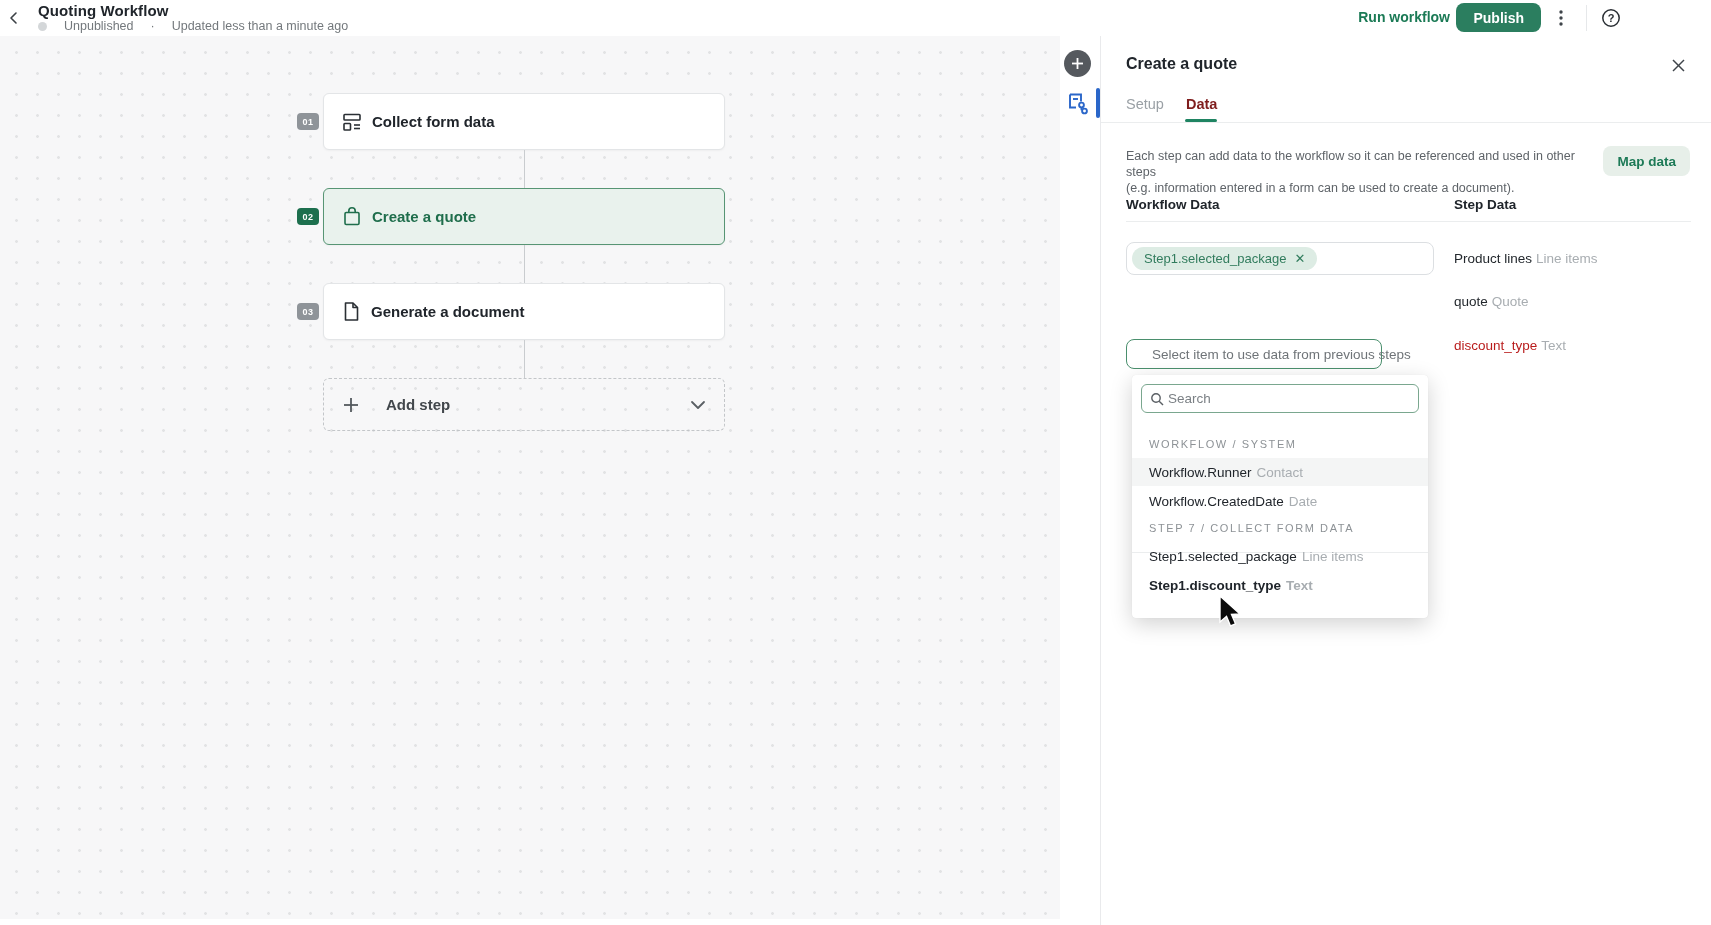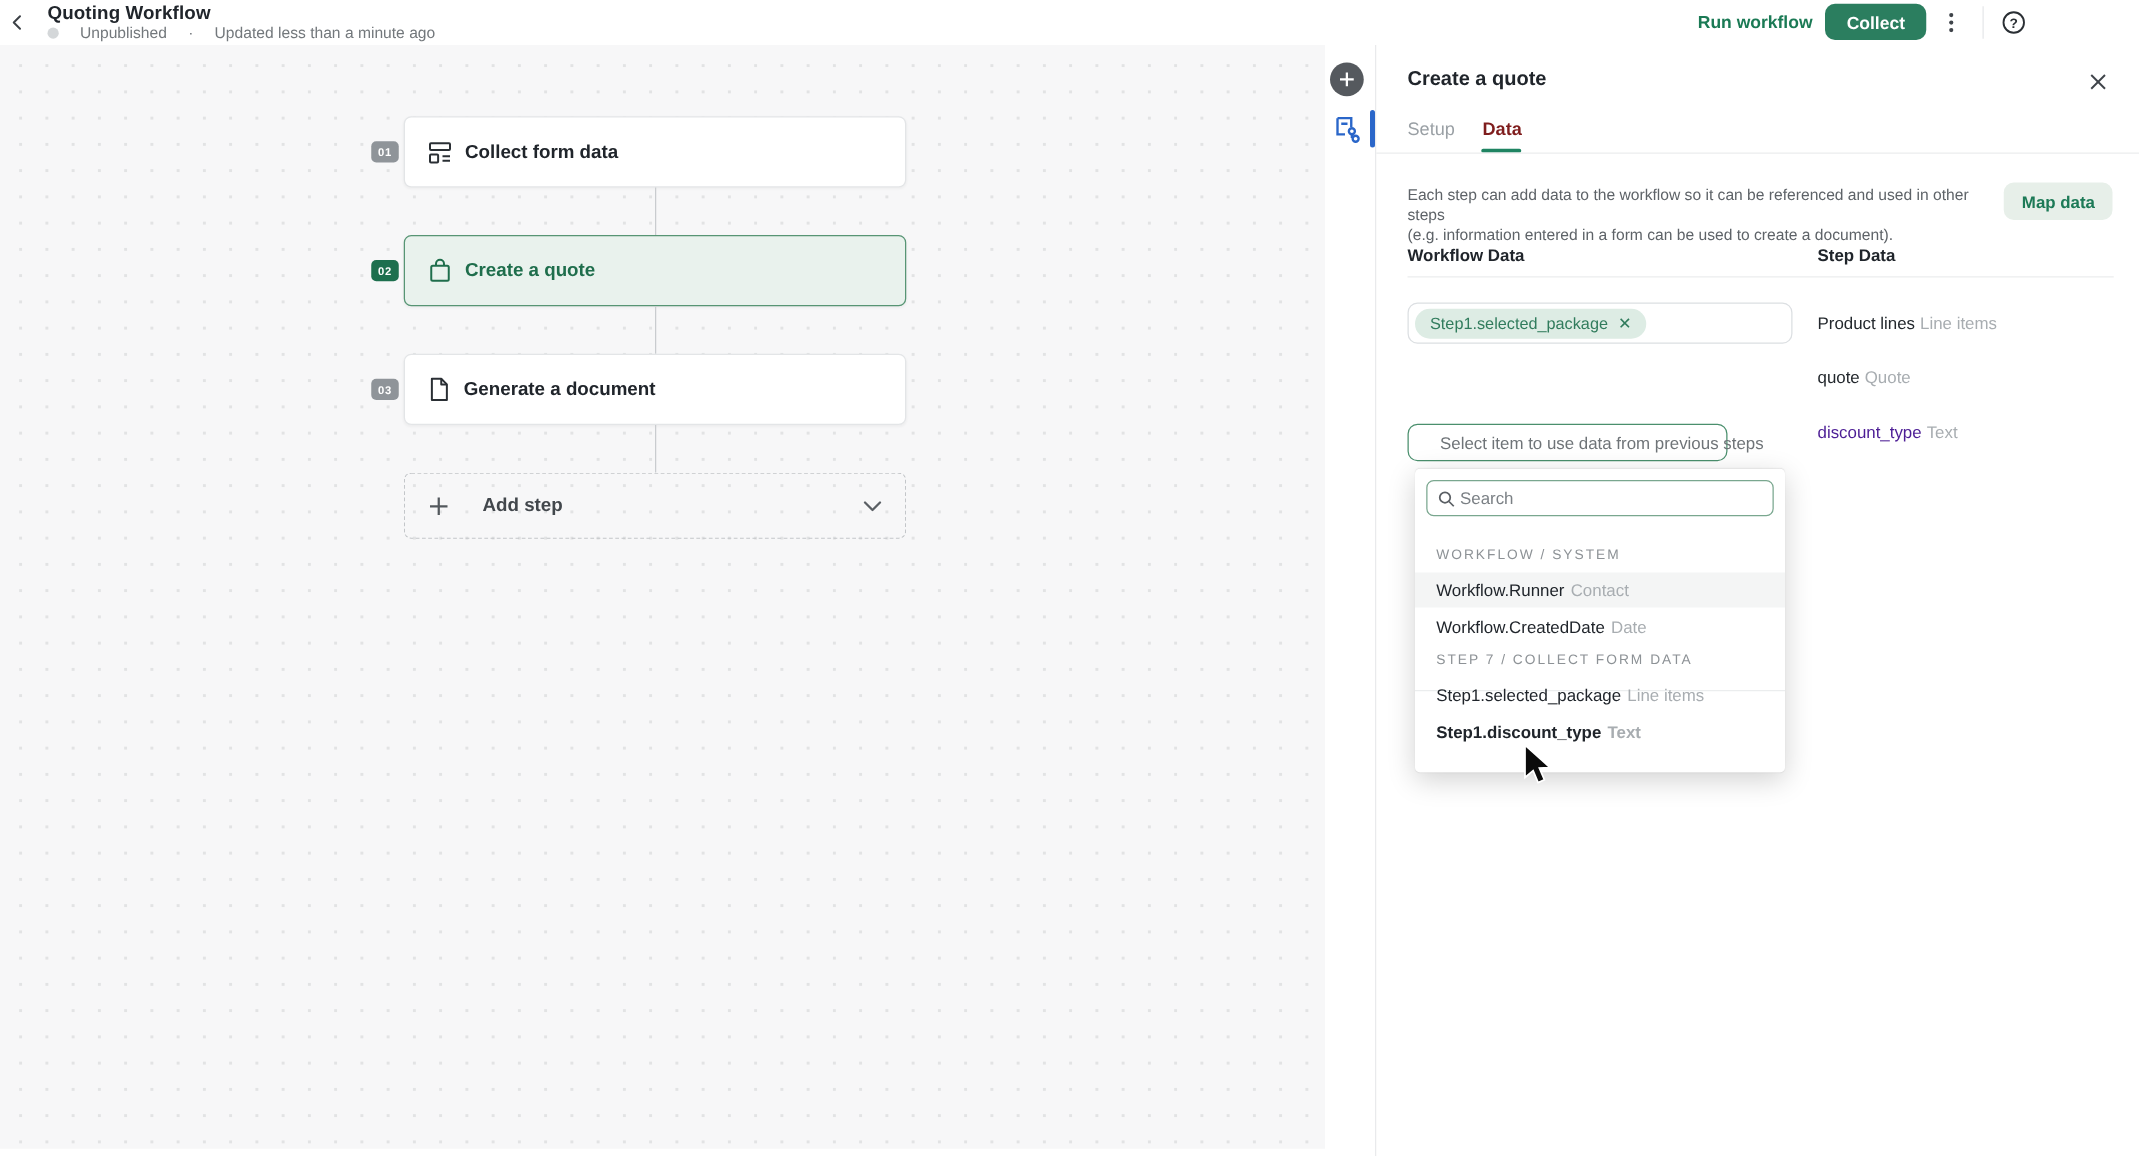--- a/index.html
+++ b/index.html
@@ -97,21 +97,21 @@
       </svg>
   </div>
   <div class="wf-title">Quoting Workflow</div>
   <div class="wf-sub">
     <span class="status-dot"></span>
     <span>Unpublished</span>
     <span>·</span>
     <span>Updated less than a minute ago</span>
   </div>
   <div class="run-link">Run workflow</div>
-  <button class="publish-btn">Collect</button>
+  <button class="publish-btn">Publish</button>
   <div class="kebab">
     <svg width="4" height="16" viewBox="0 0 4 16">
         <circle cx="2" cy="2" r="1.7" fill="#3f444a"></circle>
         <circle cx="2" cy="8" r="1.7" fill="#3f444a"></circle>
         <circle cx="2" cy="14" r="1.7" fill="#3f444a"></circle>
       </svg>
   </div>
   <div class="topbar-sep"></div>
   <div class="help-btn">
     <svg width="20" height="20" viewBox="0 0 20 20">
@@ -227,21 +227,21 @@
   <div class="step-field" style="top:215px;">
     <b style="font-weight:normal;color:#23282d;">Product lines</b><span class="type">Line items</span>
   </div>
 
   <div class="step-field" style="top:258px;">
     <b style="font-weight:normal;color:#23282d;">quote</b><span class="type">Quote</span>
   </div>
 
   <div class="select-input">Select item to use data from previous steps</div>
   <div class="step-field" style="top:302px;">
-    <b style="font-weight:normal;color:#4c1d95;">discount_type</b><span class="type">Text</span>
+    <b style="font-weight:normal;color:#b91c1c;">discount_type</b><span class="type">Text</span>
   </div>
 
   <div class="dropdown">
     <div class="dd-search">
       <svg width="14" height="14" viewBox="0 0 14 14">
           <circle cx="6" cy="6" r="4.2" fill="none" stroke="#5a5f64" stroke-width="1.4"></circle>
           <line x1="9.2" y1="9.2" x2="13" y2="13" stroke="#5a5f64" stroke-width="1.4"></line>
         </svg>
       <input type="text" placeholder="Search" style="">
     </div>

